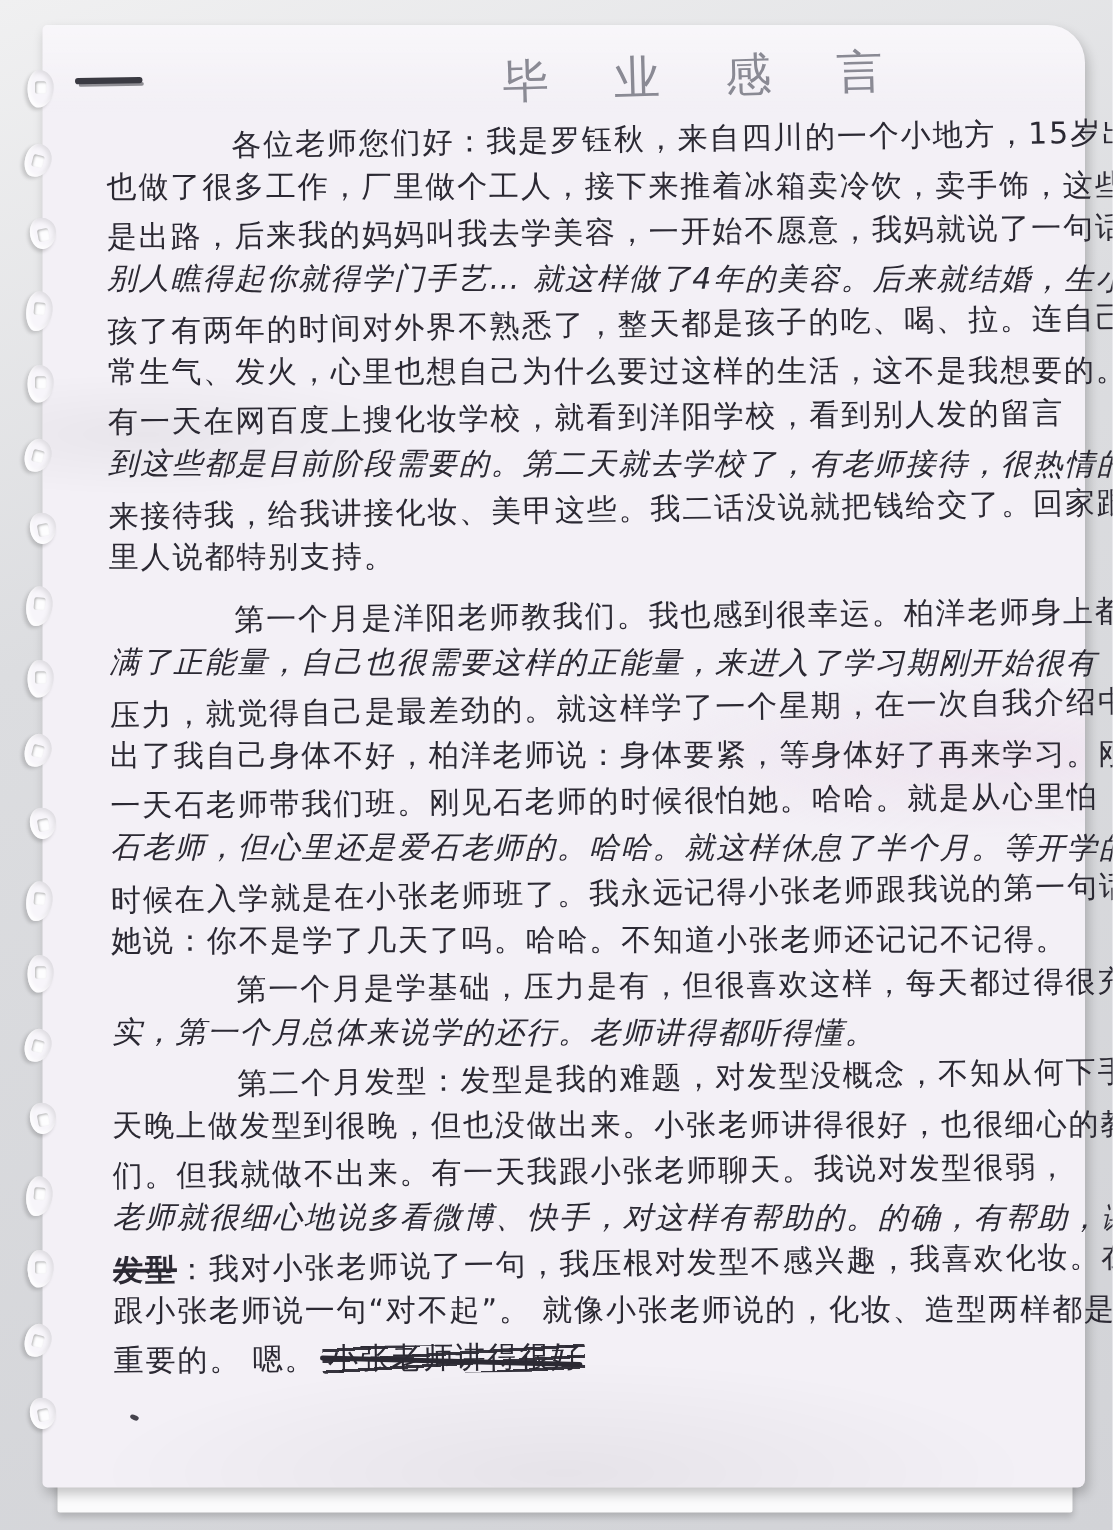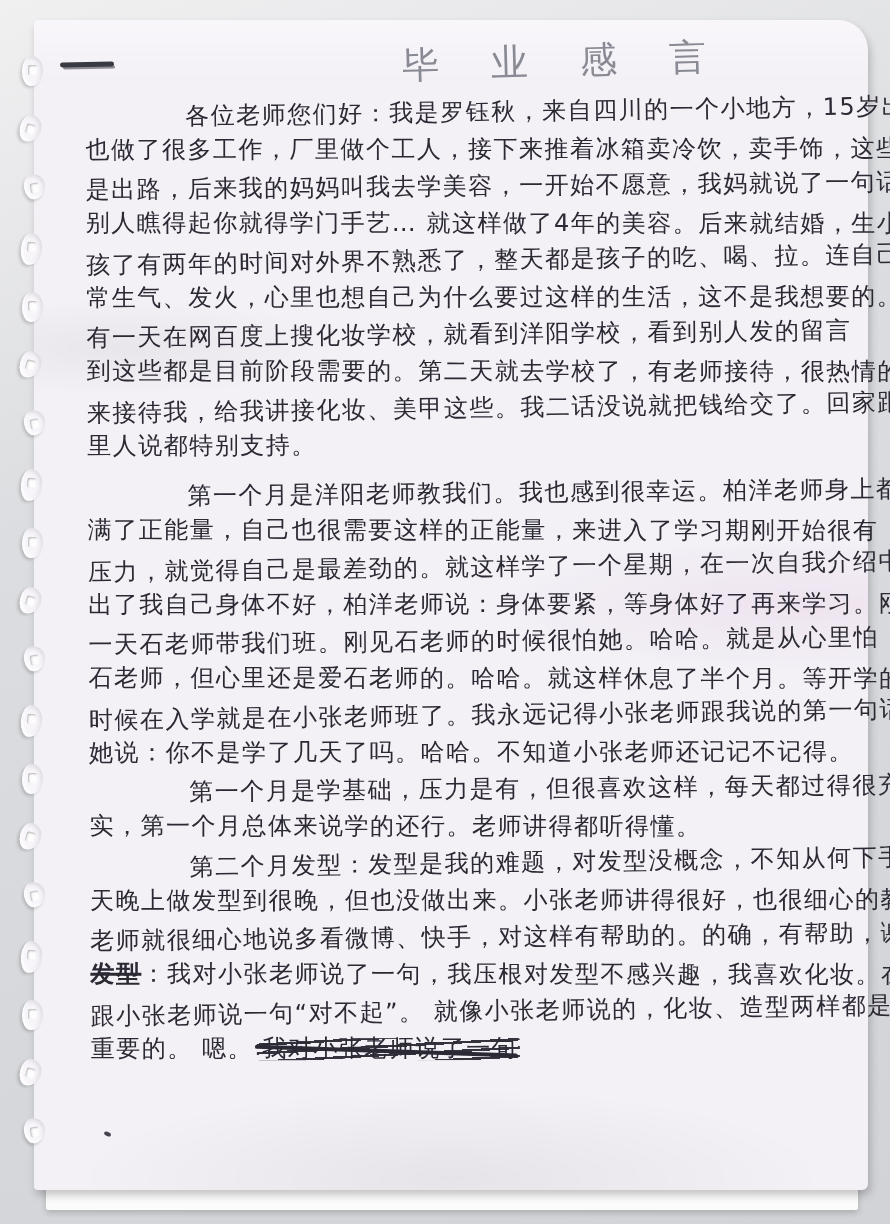--- a/index.html
+++ b/index.html
@@ -72,21 +72,21 @@
     font-size:24px;line-height:37px;letter-spacing:1.5px;
     font-weight:500;
     transform:rotate(-.35deg);
   }
   .line{white-space:nowrap;overflow:visible;}
   .line.indent{padding-left:100px;}
   .line.gap{margin-top:11px;}
   .line:nth-child(4n+1){transform:rotate(-.45deg);}
   .line:nth-child(4n+2){transform:rotate(.25deg);}
   .line:nth-child(4n+3){transform:rotate(-.2deg);}
-  .line:nth-child(4n){transform:rotate(.4deg);}
+  .line:nth-child(4n){transform:rotate(.4deg);font-style:italic;}
   .struck{
     text-decoration:line-through;
     text-decoration-thickness:2.5px;
     text-decoration-color:var(--ink);
     font-weight:bold;
   }
   .scribbled{position:relative;display:inline-block;}
   .scribbled::before{
     content:"";position:absolute;left:-2%;right:-1%;top:22%;height:58%;
     background:repeating-linear-gradient(-3deg, transparent 0 2.5px, var(--ink) 2.5px 5px, transparent 5px 8.5px);
@@ -146,19 +146,20 @@
       <div class="line"><span>压力，就觉得自己是最差劲的。就这样学了一个星期，在一次自我介绍中我讲</span></div>
       <div class="line"><span>出了我自己身体不好，柏洋老师说：身体要紧，等身体好了再来学习。刚好那</span></div>
       <div class="line"><span>一天石老师带我们班。刚见石老师的时候很怕她。哈哈。就是从心里怕</span></div>
       <div class="line"><span>石老师，但心里还是爱石老师的。哈哈。就这样休息了半个月。等开学的</span></div>
       <div class="line"><span>时候在入学就是在小张老师班了。我永远记得小张老师跟我说的第一句话</span></div>
       <div class="line"><span>她说：你不是学了几天了吗。哈哈。不知道小张老师还记记不记得。</span></div>
       <div class="line indent"><span>第一个月是学基础，压力是有，但很喜欢这样，每天都过得很充</span></div>
       <div class="line"><span>实，第一个月总体来说学的还行。老师讲得都听得懂。</span></div>
       <div class="line indent"><span>第二个月发型：发型是我的难题，对发型没概念，不知从何下手。每</span></div>
       <div class="line"><span>天晚上做发型到很晚，但也没做出来。小张老师讲得很好，也很细心的教我</span></div>
+      <div class="line"><span>们。但我就做不出来。有一天我跟小张老师聊天。我说对发型很弱，</span></div>
       <div class="line"><span>老师就很细心地说多看微博、快手，对这样有帮助的。的确，有帮助，谢谢</span></div>
       <div class="line"><span class="struck">发型</span><span>：我对小张老师说了一句，我压根对发型不感兴趣，我喜欢化妆。在这里</span></div>
       <div class="line"><span>跟小张老师说一句“对不起”。 就像小张老师说的，化妆、造型两样都是很</span></div>
-      <div class="line"><span>重要的。 嗯。 </span><span class="scribbled">我对小张老师说了一句</span></div>
+      <div class="line"><span>重要的。 嗯。 </span><span class="scribbled">小张老师讲得很好</span></div>
     </div>
   <div class="ink-speck"></div>
 </div>
 
 </body></html>

